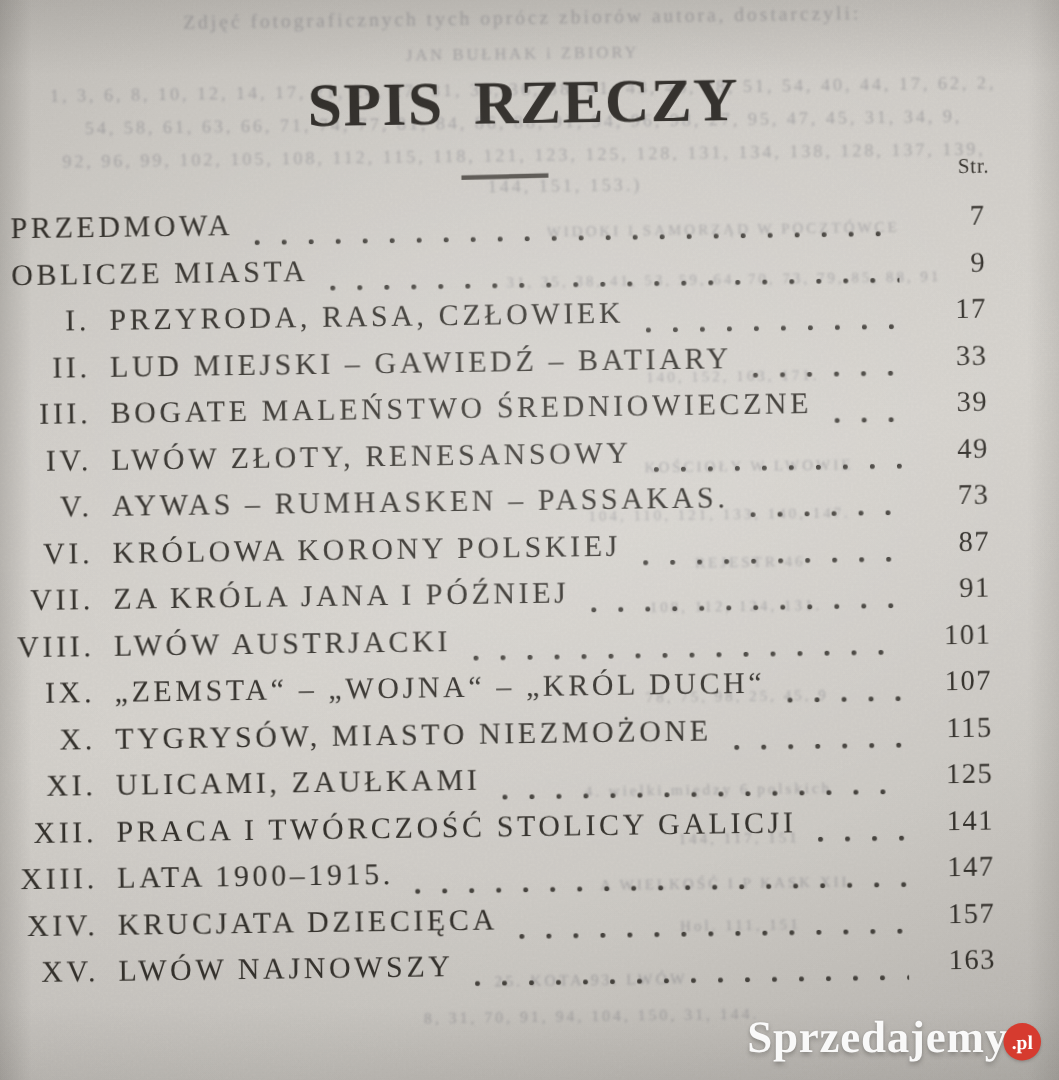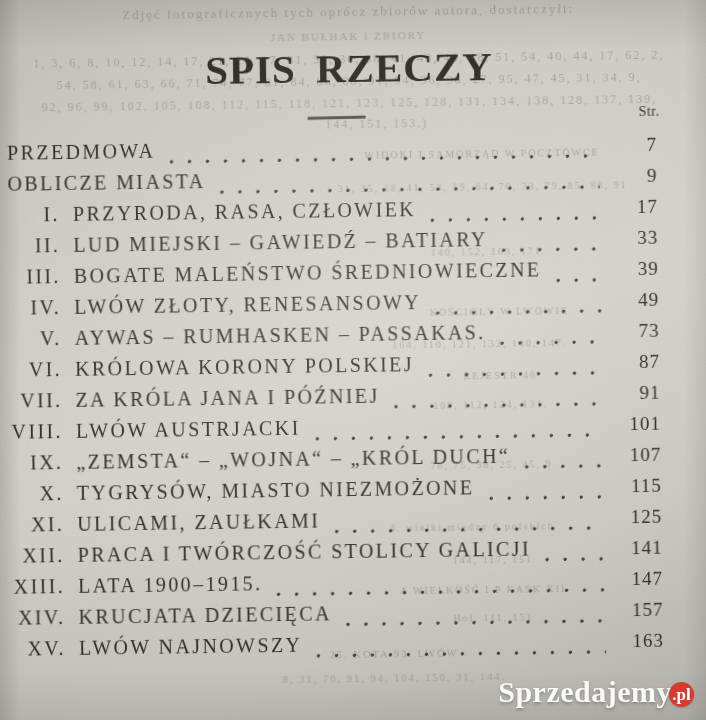--- a/index.html
+++ b/index.html
@@ -103,21 +103,21 @@
   }
   .wm-word{
     font-size:30px;font-weight:bold;line-height:30px;
     color:rgba(255,255,255,.95);
     letter-spacing:.5px;
     text-shadow:0 2px 3px rgba(90,88,84,.45), 0 0 1px rgba(120,118,114,.35);
   }
   .wm-badge{
     width:25px;height:25px;border-radius:50%;
     background:#d63b2f;
-    color:#fff;font-size:17px;font-weight:bold;
+    color:#fff;font-size:13px;font-weight:bold;
     display:flex;align-items:center;justify-content:center;
     margin-left:-3px;margin-top:-9px;
     box-shadow:0 1px 2px rgba(90,88,84,.4);
   }
 </style>
 </head>
 <body>
 
 <div class="photo">
 

